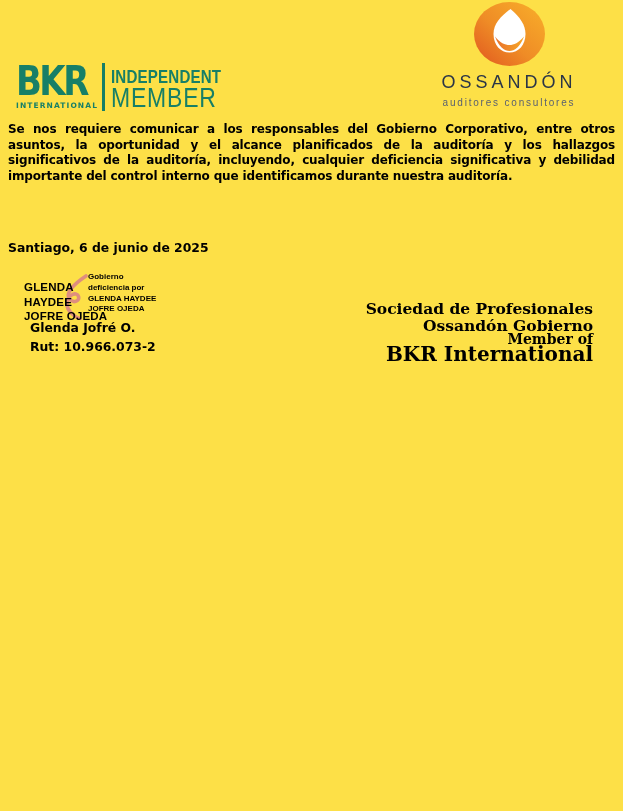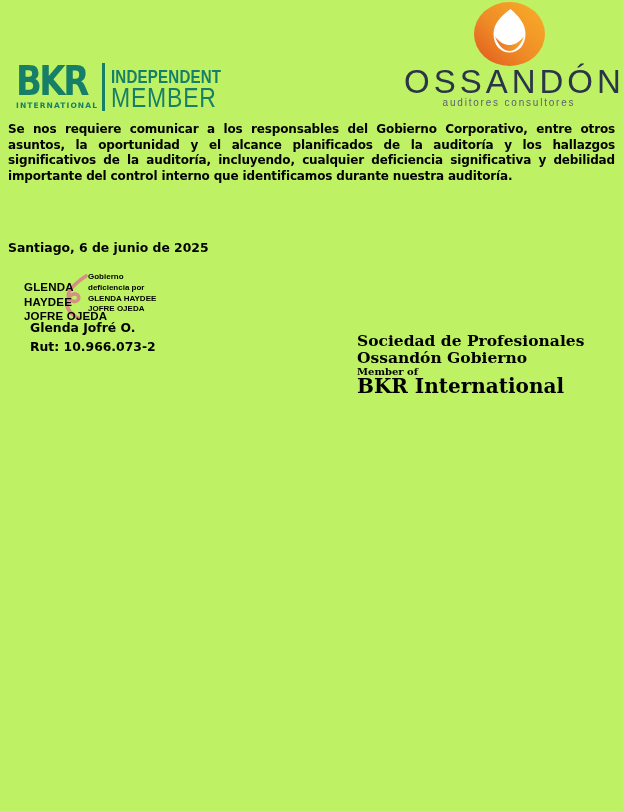--- a/index.html
+++ b/index.html
@@ -1,18 +1,18 @@
 <!DOCTYPE html>
 <html><head>
 <meta charset="utf-8">
 <style>
   * { margin:0; padding:0; box-sizing:border-box; }
   html,body { background:#ffffff; }
   .page {
-    position:relative; width:623px; height:811px; background:#bef264;
+    position:relative; width:623px; height:811px; background:#fde047;
     font-family:"DejaVu Sans", sans-serif; color:#000; overflow:hidden;
   }
 
   
   .bkr-logo { position:absolute; left:16px; top:62px; height:52px; display:flex; }
   .bkr-left { position:relative; width:86px; }
   .bkr-name {
     font-family:"DejaVu Sans", sans-serif; font-weight:bold; font-size:40px;
     line-height:38px; letter-spacing:-3px; color:#177F67;
     transform:scaleX(0.85); transform-origin:left top; white-space:nowrap;
@@ -32,21 +32,21 @@
     font-family:"Liberation Sans", sans-serif; font-weight:400; font-size:28px;
     line-height:26px; letter-spacing:1px; transform:scaleX(0.82);
     transform-origin:left top; white-space:nowrap;
   }
 
   
   .oss-logo { position:absolute; left:404px; top:2px; width:210px; text-align:center; }
   .oss-mark { display:block; margin:0 auto; }
   .oss-name {
     margin-top:3px; font-family:"Liberation Sans", sans-serif; font-weight:400;
-    font-size:33px; line-height:26px; letter-spacing:4px; color:#2A3547; white-space:nowrap;
+    font-size:18px; line-height:26px; letter-spacing:4px; color:#2A3547; white-space:nowrap;
   }
   .oss-tagline {
     font-family:Liberation Sans, sans-serif; font-weight:400; font-size:10px;
     line-height:15px; letter-spacing:1.8px; color:#5A6170; white-space:nowrap;
   }
 
   
   .body-par {
     position:absolute; left:8px; top:122px; width:607px;
     font-weight:bold; font-size:12px; line-height:15.6px;
@@ -72,26 +72,26 @@
   }
 
   
   .signer-block {
     position:absolute; left:30px; top:318px; width:142px; text-align:left;
     font-weight:bold; font-size:12.4px; line-height:19px; white-space:nowrap;
   }
 
   
   .firm-block {
-    position:absolute; left:357px; top:332px; width:236px; text-align:left;
+    position:absolute; left:357px; top:300px; width:236px; text-align:right;
     font-family:"DejaVu Serif", serif; font-weight:bold; color:#000;
   }
   .firm-l1 { font-size:15.5px; line-height:17px; white-space:nowrap; }
   .firm-l2 { font-size:15.5px; line-height:17px; white-space:nowrap; }
-  .firm-l3 { font-size:10px;    line-height:11px; white-space:nowrap; }
+  .firm-l3 { font-size:14px;    line-height:11px; white-space:nowrap; }
   .firm-l4 { font-size:20px;   line-height:18px; white-space:nowrap; }
 </style>
 </head>
 <body>
 
 <div class="page">
 
   <div class="bkr-logo">
     <div class="bkr-left">
       <div class="bkr-name">BKR</div>

